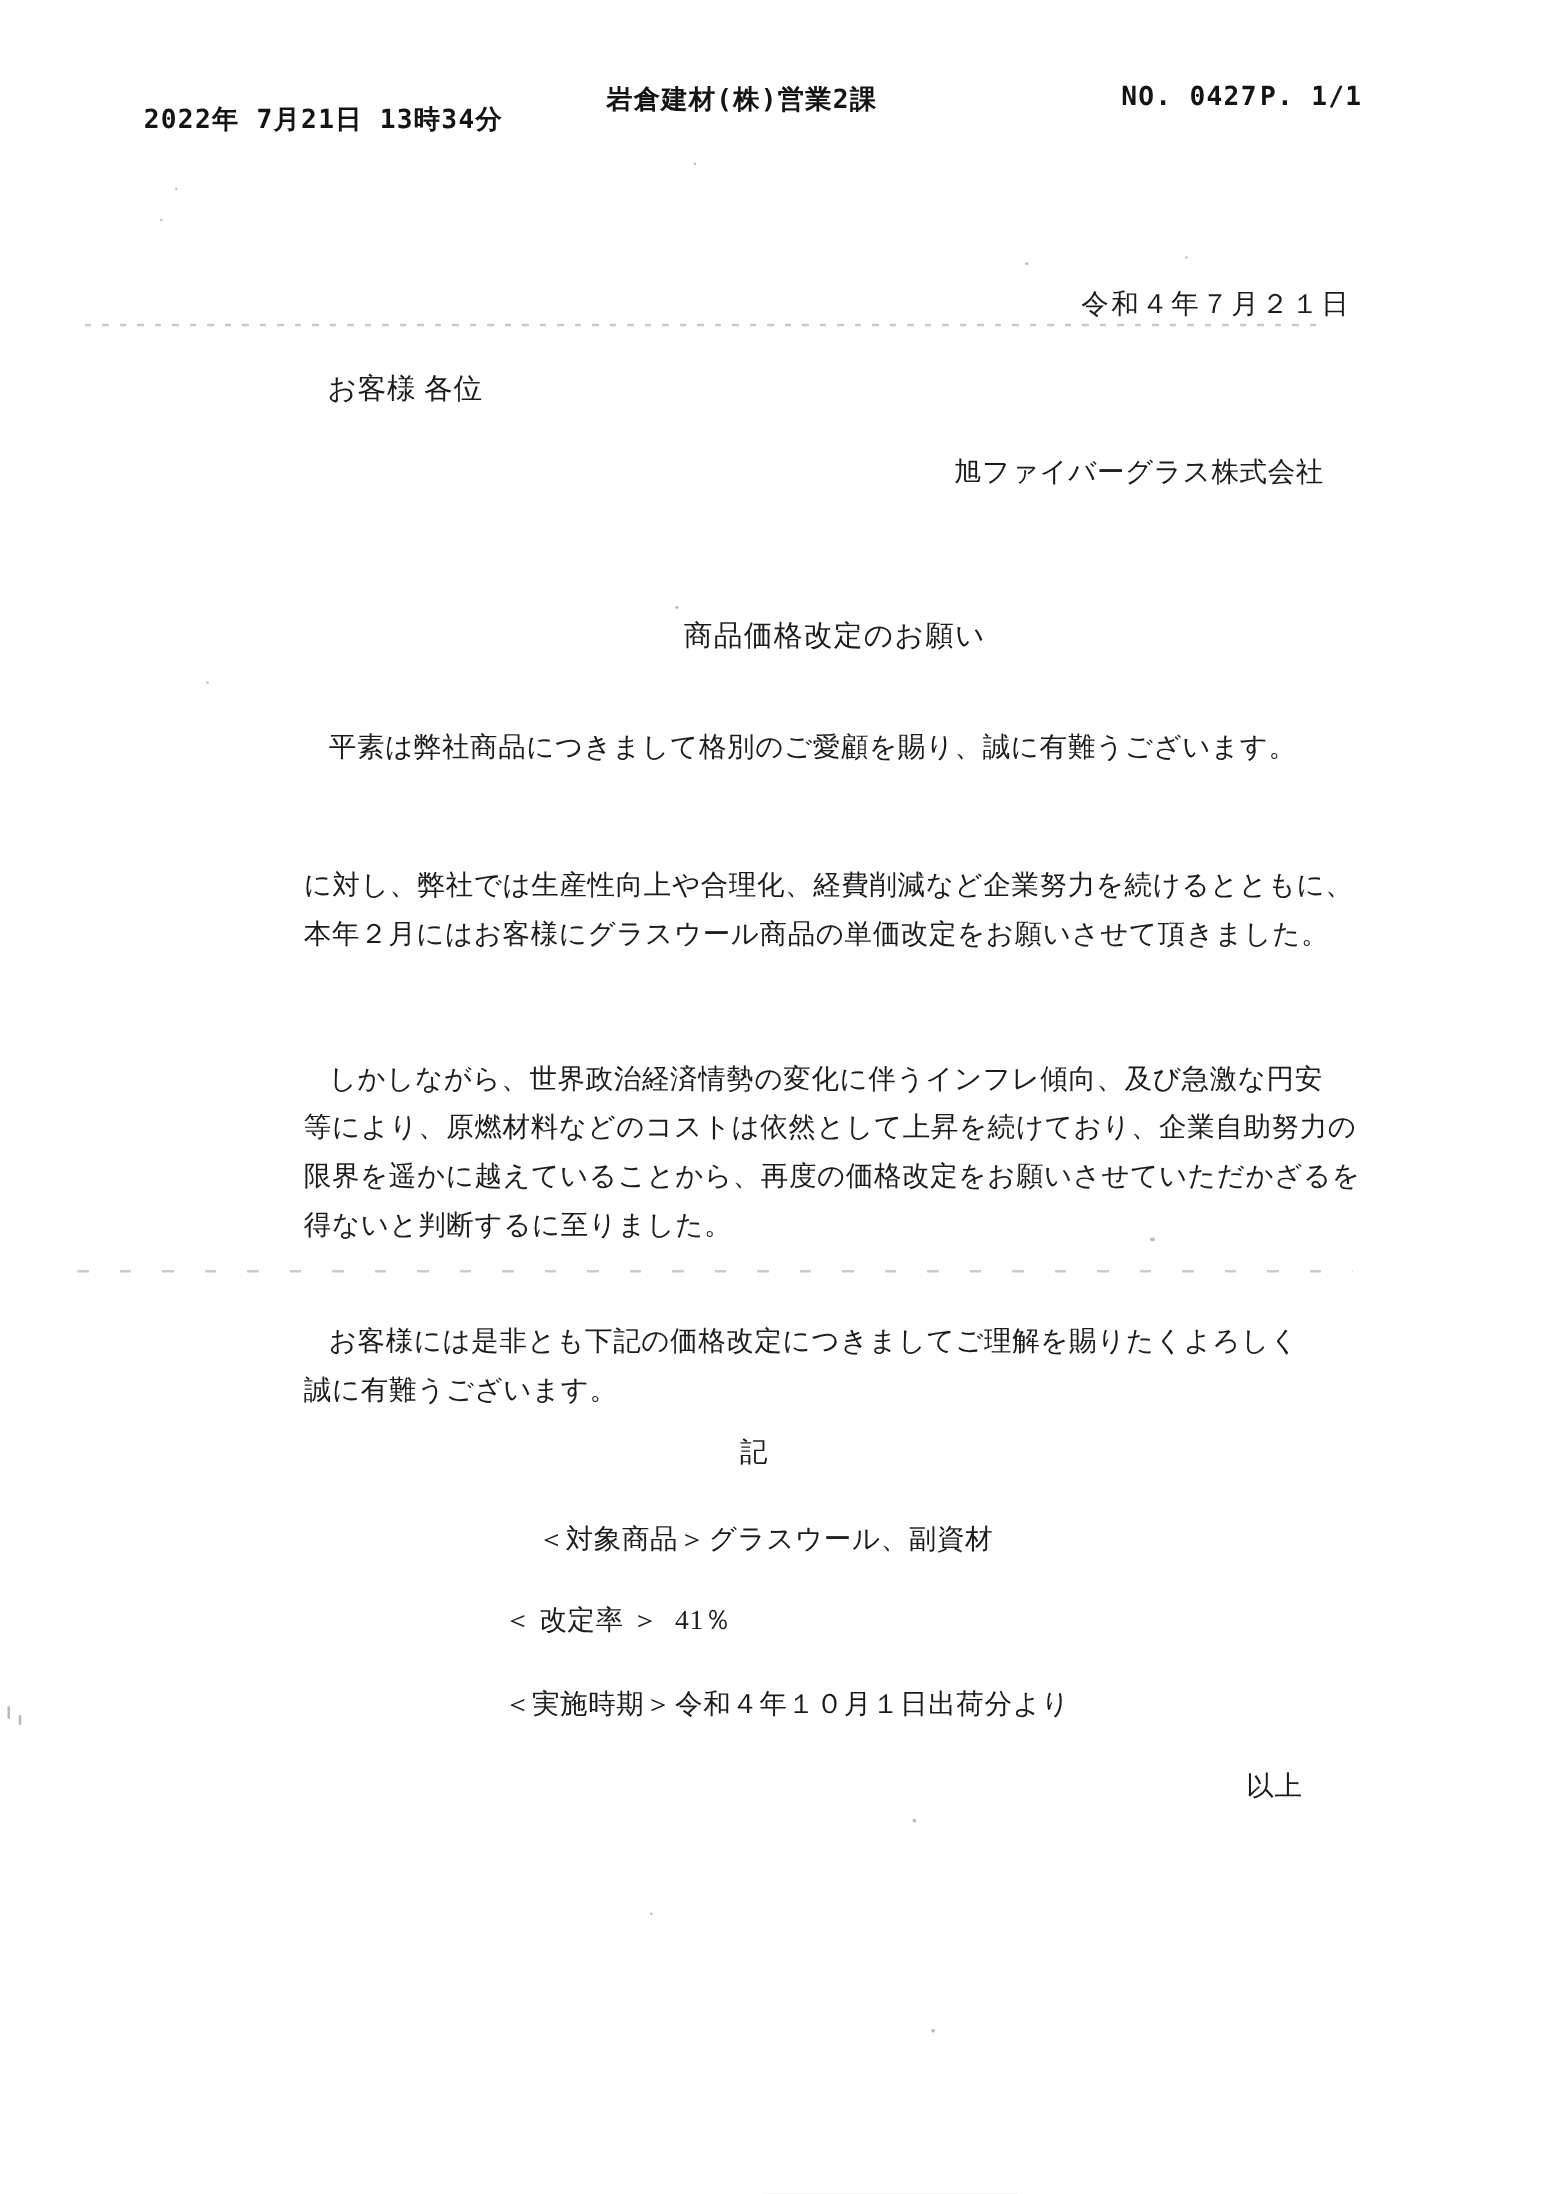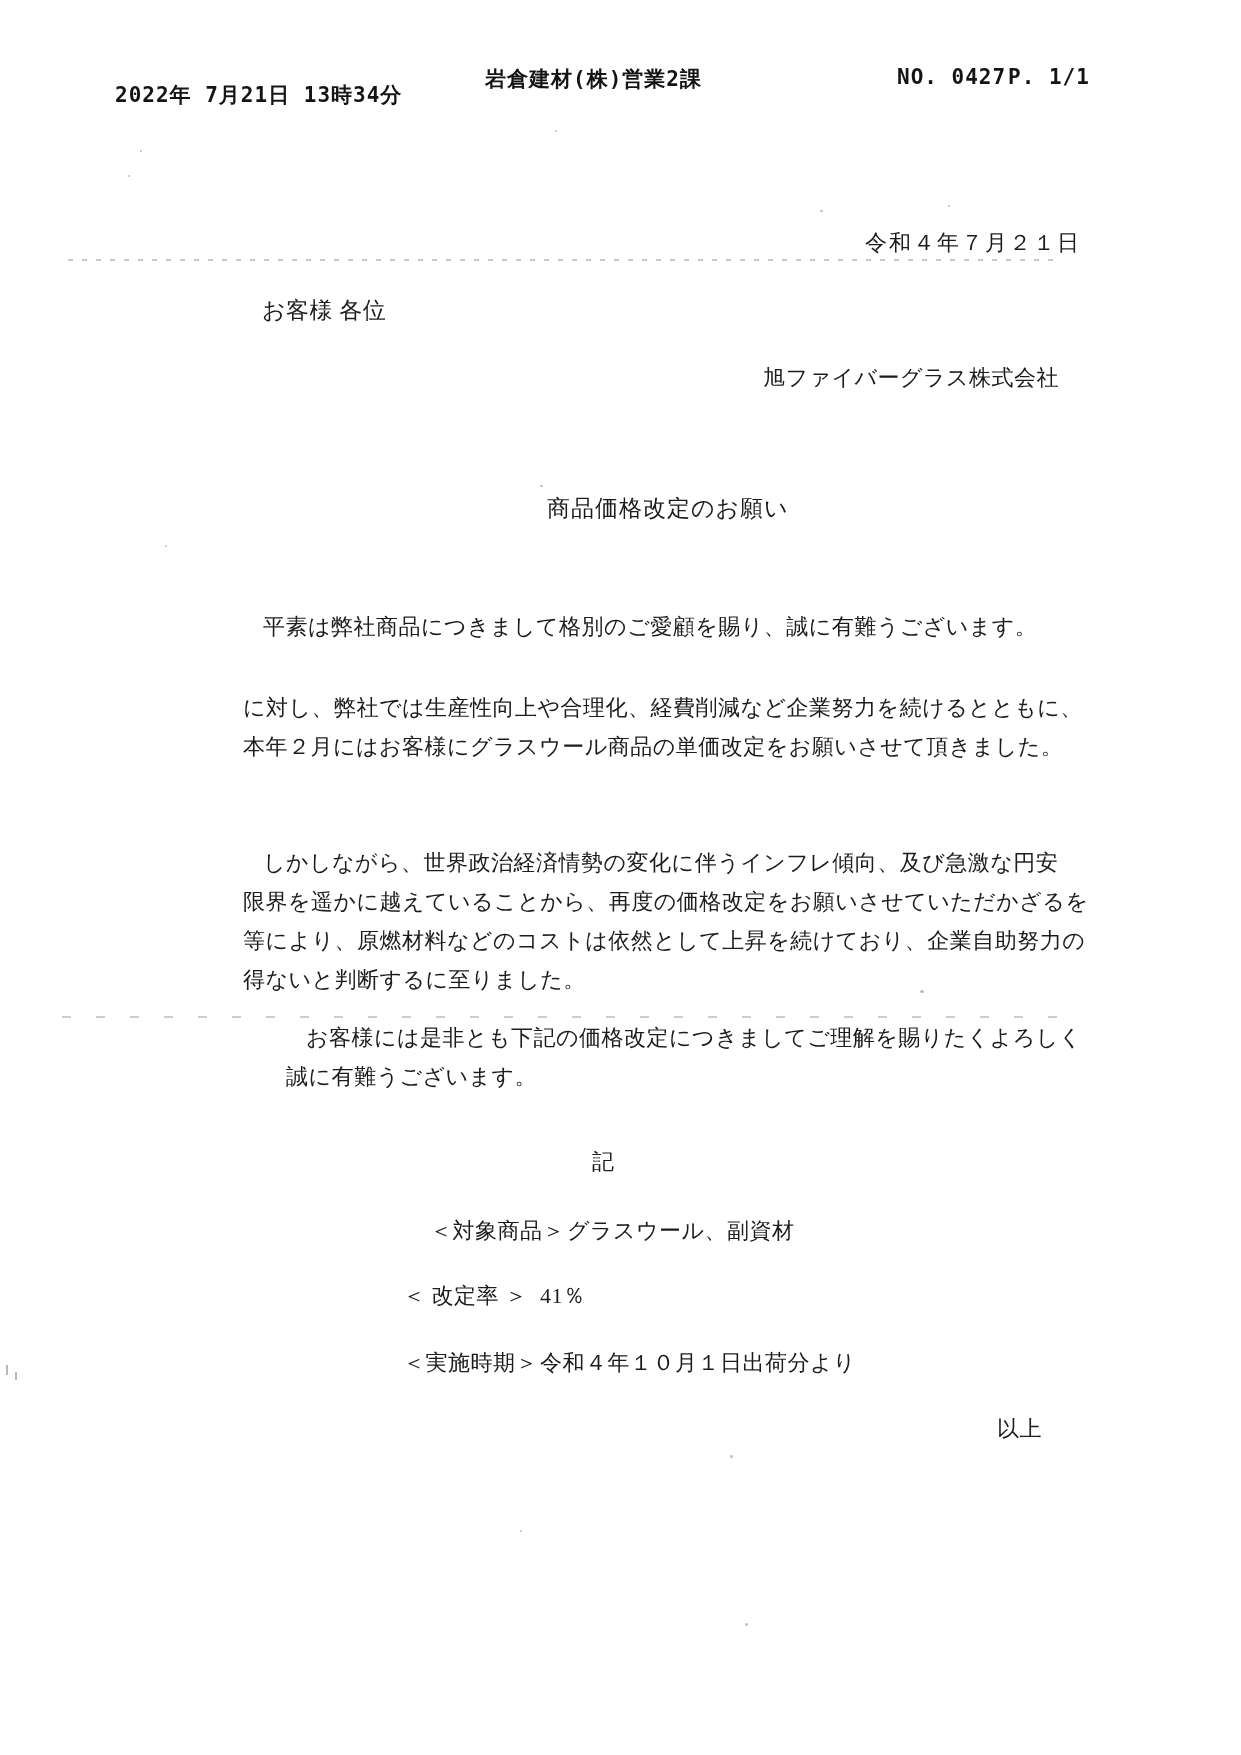--- a/index.html
+++ b/index.html
@@ -54,39 +54,39 @@
   <div class="abs jp" style="left:865px;top:223px;letter-spacing:2px;">令和４年７月２１日</div>
 
   <div class="artifact-line" style="left:68px;top:259px;width:992px;"></div>
 
   <div class="abs jp jp-lg" style="left:262px;top:291px;">お客様 各位</div>
 
   <div class="abs jp" style="left:763px;top:358px;">旭ファイバーグラス株式会社</div>
 
   <div class="abs jp title" style="left:547px;top:489px;">商品価格改定のお願い</div>
 
-  <div class="abs jp para" style="left:243px;top:607px;">
+  <div class="abs jp para" style="left:243px;top:578px;">
     <div class="indent">平素は弊社商品につきまして格別のご愛顧を賜り、誠に有難うございます。</div>
   </div>
 
   <div class="abs jp para" style="left:243px;top:688px;">
     <div>に対し、弊社では生産性向上や合理化、経費削減など企業努力を続けるとともに、</div>
     <div>本年２月にはお客様にグラスウール商品の単価改定をお願いさせて頂きました。</div>
   </div>
 
   <div class="abs jp para" style="left:243px;top:843px;">
     <div class="indent">しかしながら、世界政治経済情勢の変化に伴うインフレ傾向、及び急激な円安</div>
+    <div>等により、原燃材料などのコストは依然として上昇を続けており、企業自助努力の</div>
     <div>限界を遥かに越えていることから、再度の価格改定をお願いさせていただかざるを</div>
-    <div>等により、原燃材料などのコストは依然として上昇を続けており、企業自助努力の</div>
     <div>得ないと判断するに至りました。</div>
   </div>
 
   <div class="artifact-line sparse" style="left:62px;top:1016px;width:1020px;"></div>
 
-  <div class="abs jp para" style="left:243px;top:1018px;margin-left:43px;">
+  <div class="abs jp para" style="left:243px;top:1053px;">
     <div class="indent">お客様には是非とも下記の価格改定につきましてご理解を賜りたくよろしく</div>
     <div>誠に有難うございます。</div>
   </div>
 
   <div class="abs jp" style="left:592px;top:1142px;">記</div>
 
   <div class="item-row jp" style="left:382px;top:1211px;margin-left:48px;">
     <span class="lbl">＜対象商品＞</span>
     <span class="val">グラスウール、副資材</span>
   </div>

